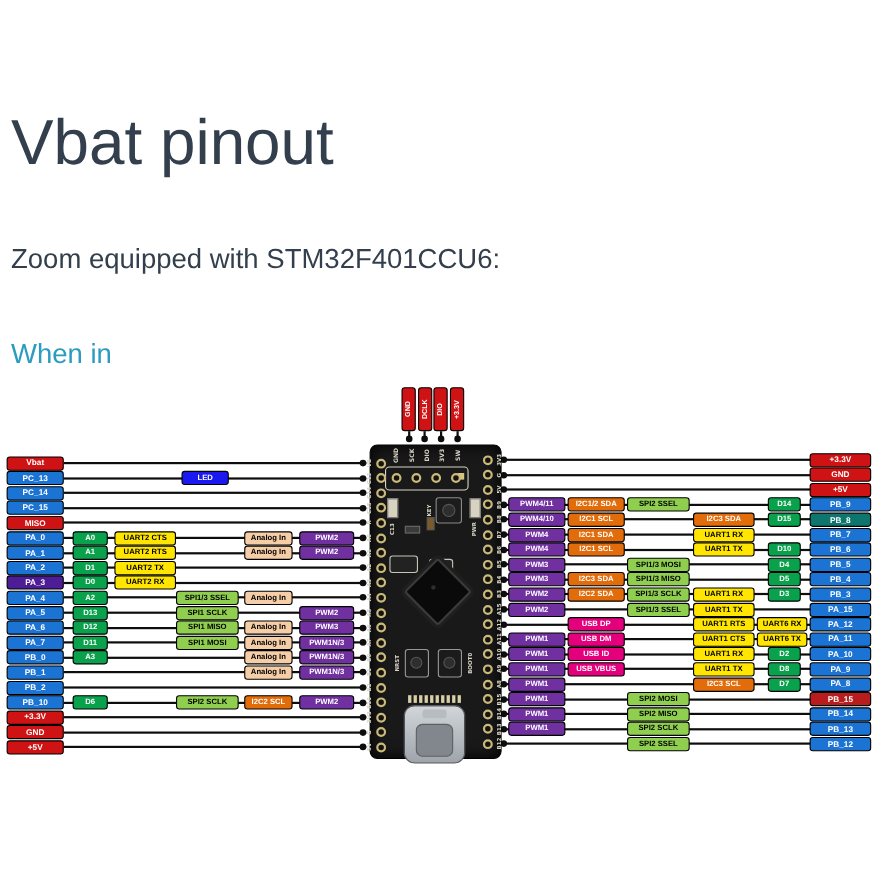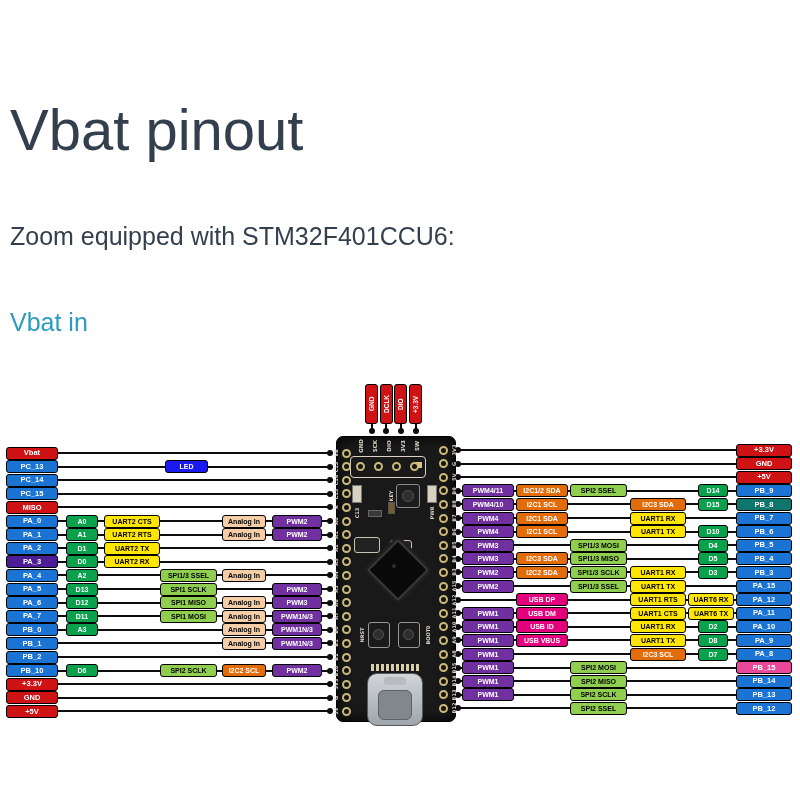--- a/index.html
+++ b/index.html
@@ -2,21 +2,21 @@
 <html><head>
 <meta charset="utf-8">
 <style>
   html,body{margin:0;padding:0;}
   body{width:800px;height:800px;background:#ffffff;position:relative;overflow:hidden;
        font-family:"Liberation Sans",sans-serif;}
   .content h1{position:absolute;left:10px;top:96px;margin:0;font-size:58px;font-weight:300;
        color:#333f4d;letter-spacing:0px;}
   .subtitle{position:absolute;left:10px;top:222px;margin:0;font-size:25px;font-weight:400;color:#333f4d;}
   .zoom-link{position:absolute;left:10px;top:308px;font-size:25px;color:#2b9cc0;text-decoration:none;cursor:pointer;}
-  .diagram{position:absolute;left:0;top:0;width:800px;height:704px;margin-top:32px;}
+  .diagram{position:absolute;left:0;top:0;width:800px;height:704px;}
   .wire{position:absolute;height:2px;background:#0d0d0d;z-index:1;}
   .vwire{position:absolute;width:2px;background:#0d0d0d;z-index:1;}
   .dot{position:absolute;width:6px;height:6px;border-radius:50%;background:#0d0d0d;z-index:2;}
   .bx{position:absolute;height:13px;box-sizing:border-box;border:1px solid #000;border-radius:3px;
       display:flex;align-items:center;justify-content:center;font-weight:bold;font-size:7px;
       line-height:1;white-space:nowrap;z-index:3;font-family:"Liberation Sans",sans-serif;}
   .pin{font-size:7.5px;}
   .vbx{position:absolute;box-sizing:border-box;border:1px solid #000;border-radius:3px;
       display:flex;align-items:center;justify-content:center;font-weight:bold;font-size:6.5px;
       writing-mode:vertical-rl;transform:rotate(180deg);z-index:3;}
@@ -28,21 +28,21 @@
       transform:translate(-50%,-50%) rotate(-90deg);z-index:4;}
   .silk{position:absolute;border:1.5px solid #d8d4c6;box-sizing:border-box;z-index:3;}
   .comp{position:absolute;box-sizing:border-box;z-index:3;}
 </style>
 </head>
 <body>
 
 <div class="content">
   <h1>Vbat pinout</h1>
   <p class="subtitle">Zoom equipped with STM32F401CCU6:</p>
-  <a class="zoom-link" href="#">Vbat in</a>
+  <a class="zoom-link" href="#">When in</a>
 </div>
 
 <div id="diagram" class="diagram">
     <div class="wire" style="left: 58px; top: 420px; width: 275px;"></div>
     <div class="dot" style="left: 327px; top: 418px;"></div>
     <div class="bx pin" style="left: 6px; top: 414.5px; width: 52px; background: rgb(207, 18, 19); color: rgb(255, 255, 255);">Vbat</div>
     <div class="wire" style="left: 58px; top: 433.6px; width: 275px;"></div>
     <div class="dot" style="left: 327px; top: 431.6px;"></div>
     <div class="bx pin" style="left: 6px; top: 428.1px; width: 52px; background: rgb(27, 116, 212); color: rgb(255, 255, 255);">PC_13</div>
     <div class="bx" style="left: 165px; top: 428.1px; width: 43px; background: rgb(26, 26, 240); color: rgb(255, 255, 255);">LED</div>
@@ -226,21 +226,21 @@
     <div class="bx" style="left: 630px; top: 601.9px; width: 56px; background: rgb(255, 229, 0); color: rgb(0, 0, 0);">UART1 TX</div>
     <div class="bx" style="left: 698px; top: 601.9px; width: 30px; background: rgb(10, 161, 76); color: rgb(255, 255, 255);">D8</div>
     <div class="wire" style="left: 455px; top: 621px; width: 285px;"></div>
     <div class="dot" style="left: 455px; top: 619px;"></div>
     <div class="bx pin" style="left: 736px; top: 615.5px; width: 56px; background: rgb(27, 116, 212); color: rgb(255, 255, 255);">PA_8</div>
     <div class="bx" style="left: 462px; top: 615.5px; width: 52px; background: rgb(112, 48, 160); color: rgb(255, 255, 255);">PWM1</div>
     <div class="bx" style="left: 630px; top: 615.5px; width: 56px; background: rgb(226, 107, 10); color: rgb(255, 255, 255);">I2C3 SCL</div>
     <div class="bx" style="left: 698px; top: 615.5px; width: 30px; background: rgb(10, 161, 76); color: rgb(255, 255, 255);">D7</div>
     <div class="wire" style="left: 455px; top: 634.6px; width: 285px;"></div>
     <div class="dot" style="left: 455px; top: 632.6px;"></div>
-    <div class="bx pin" style="left: 736px; top: 629.1px; width: 56px; background: #ec4899; color: rgb(255, 255, 255);">PB_15</div>
+    <div class="bx pin" style="left: 736px; top: 629.1px; width: 56px; background: #b91c1c; color: rgb(255, 255, 255);">PB_15</div>
     <div class="bx" style="left: 462px; top: 629.1px; width: 52px; background: rgb(112, 48, 160); color: rgb(255, 255, 255);">PWM1</div>
     <div class="bx" style="left: 570px; top: 629.1px; width: 57px; background: rgb(143, 206, 78); color: rgb(0, 0, 0);">SPI2 MOSI</div>
     <div class="wire" style="left: 455px; top: 648.2px; width: 285px;"></div>
     <div class="dot" style="left: 455px; top: 646.2px;"></div>
     <div class="bx pin" style="left: 736px; top: 642.7px; width: 56px; background: rgb(27, 116, 212); color: rgb(255, 255, 255);">PB_14</div>
     <div class="bx" style="left: 462px; top: 642.7px; width: 52px; background: rgb(112, 48, 160); color: rgb(255, 255, 255);">PWM1</div>
     <div class="bx" style="left: 570px; top: 642.7px; width: 57px; background: rgb(143, 206, 78); color: rgb(0, 0, 0);">SPI2 MISO</div>
     <div class="wire" style="left: 455px; top: 661.8px; width: 285px;"></div>
     <div class="dot" style="left: 455px; top: 659.8px;"></div>
     <div class="bx pin" style="left: 736px; top: 656.3px; width: 56px; background: rgb(27, 116, 212); color: rgb(255, 255, 255);">PB_13</div>

